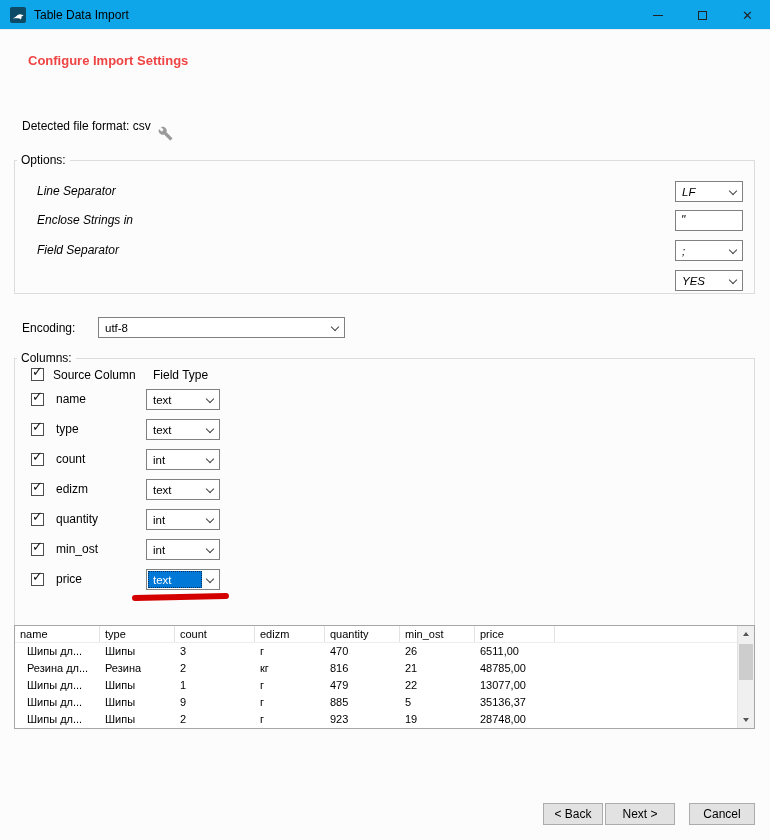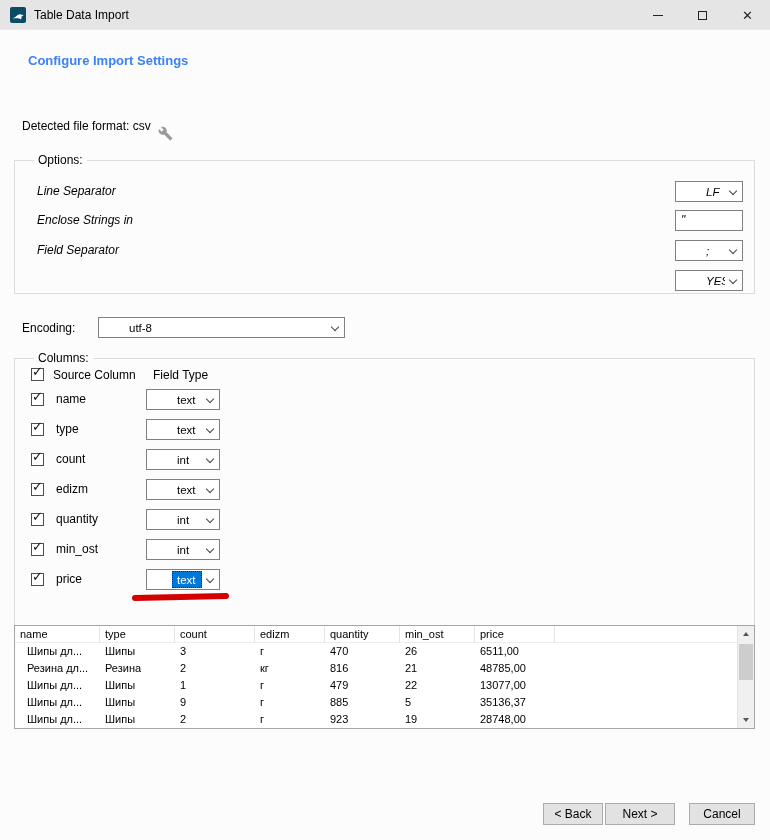--- a/index.html
+++ b/index.html
@@ -5,50 +5,50 @@
   * { margin:0; padding:0; box-sizing:border-box; }
   html,body { width:770px; height:840px; }
   body {
     font-family:"Liberation Sans", sans-serif;
     background:#fcfcfc; color:#000; font-size:12px;
     position:relative; overflow:hidden;
   }
   
   .titlebar {
     position:absolute; left:0; top:0; width:770px; height:30px;
-    background:#e5e5e5; border-bottom:1px solid #ececec;
+    background:#0ea5e9; border-bottom:1px solid #ececec;
     display:flex; align-items:center;
   }
   .titlebar .logo { margin-left:10px; width:16px; height:16px; }
   .titlebar .wtitle { margin-left:8px; font-size:12px; }
   .wbuttons { position:absolute; right:0; top:0; height:30px; display:flex; }
   .wbtn { width:45px; height:30px; display:flex; align-items:center; justify-content:center; font-size:13px; color:#222; cursor:default; }
   .min-glyph { display:inline-block; width:10px; border-top:1px solid #222; }
   .max-glyph { display:inline-block; width:9px; height:9px; border:1px solid #222; }
   
-  .heading { position:absolute; left:28px; top:53px; font-size:13px; font-weight:bold; color:#3b82f6; }
+  .heading { position:absolute; left:28px; top:53px; font-size:13px; font-weight:bold; color:#ef4444; }
   .detected { position:absolute; left:22px; top:119px; font-size:12px; }
   .wrench { position:absolute; left:158px; top:126px; }
   
   .groupbox { position:absolute; border:1px solid #dcdcdc; }
   .groupbox .legend {
-    position:absolute; top:-8px; left:19px; background:#fcfcfc; padding:0 4px; font-size:12px;
+    position:absolute; top:-8px; left:2px; background:#fcfcfc; padding:0 4px; font-size:12px;
   }
   .gb-options { left:14px; top:160px; width:741px; height:134px; }
   .gb-columns { left:14px; top:358px; width:741px; height:288px; }
   .opt-row { position:absolute; left:0; width:100%; height:21px;font-style:italic; }
   .opt-row .lbl { position:absolute; left:22px; line-height:21px; }
   
   .combo {
     position:absolute; background:#fff; border:1px solid #808080;
     height:21px; font-size:11.5px; cursor:default;
   }
   .combo-text {
     position:absolute; left:1px; top:1px; right:17px; bottom:1px;
-    padding:3px 0 0 5px; overflow:hidden; white-space:nowrap;margin-left:24px;
+    padding:3px 0 0 5px; overflow:hidden; white-space:nowrap;
   }
   .combo-arrow {
     position:absolute; right:6px; top:6px; width:6px; height:6px;
     border-right:1.4px solid #444; border-bottom:1.4px solid #444;
     transform:rotate(45deg);
   }
   .combo.focused .combo-text {
     background:#0078d7; color:#fff; outline:1px dotted #08335c; outline-offset:-1px;
   }
   .opt-ctl { right:11px; width:68px; }

